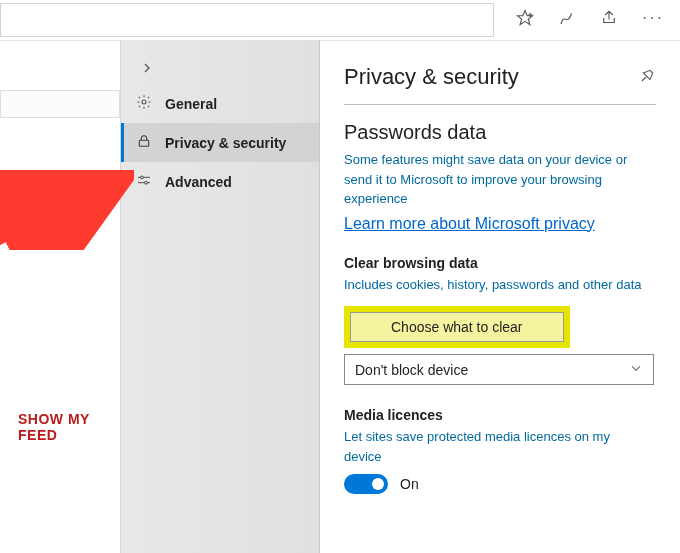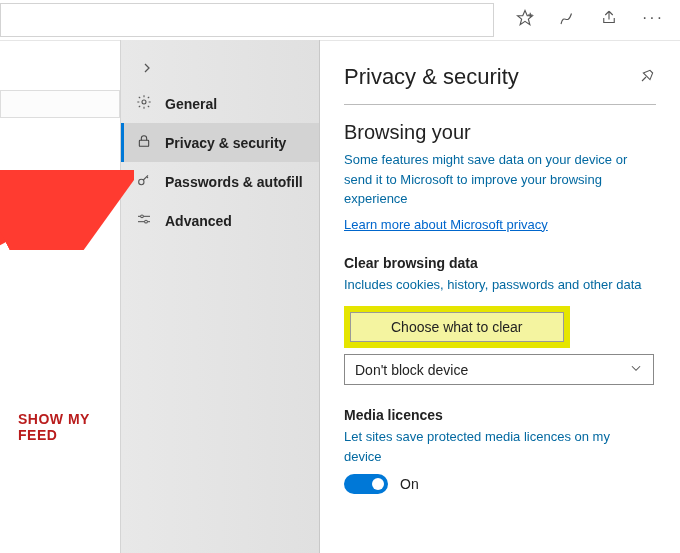--- a/index.html
+++ b/index.html
@@ -139,21 +139,21 @@
   }
   .details .body-text {
     font-size: 13px;
     color: #0369a1;
     line-height: 1.5;
     margin: 0 8px 6px 0;
   }
   .link {
     color: #0066cc;
     text-decoration: underline;
-    font-size: 13px;
+    font-size: 16px;
   }
 
   .sub-head {
     font-size: 14px;
     font-weight: 600;
     margin: 22px 0 4px 0;
   }
 
   .clear-btn {
     display: inline-block;
@@ -275,29 +275,20 @@
     <div class="nav-item active">
       <span class="nav-icon">
         <svg width="16" height="16" viewBox="0 0 24 24" fill="none" stroke="#444" stroke-width="1.6">
             <rect x="5" y="11" width="14" height="9" rx="1"></rect>
             <path d="M8 11V8a4 4 0 0 1 8 0v3"></path>
           </svg>
       </span>
       <span>Privacy &amp; security</span>
     </div>
 
-    <div class="nav-item">
-      <span class="nav-icon">
-        <svg width="16" height="16" viewBox="0 0 24 24" fill="none" stroke="#555" stroke-width="1.6">
-            <circle cx="8" cy="15" r="4"></circle>
-            <path d="M11 12l7-7M16 7l2 2"></path>
-          </svg>
-      </span>
-      <span>Passwords &amp; autofill</span>
-    </div>
 
     <div class="nav-item">
       <span class="nav-icon">
         <svg width="16" height="16" viewBox="0 0 24 24" fill="none" stroke="#555" stroke-width="1.6">
             <line x1="3" y1="8" x2="21" y2="8"></line>
             <circle cx="9" cy="8" r="2" fill="#fff"></circle>
             <line x1="3" y1="16" x2="21" y2="16"></line>
             <circle cx="15" cy="16" r="2" fill="#fff"></circle>
           </svg>
       </span>
@@ -310,21 +301,21 @@
     <div class="details-header">
       <h1>Privacy &amp; security</h1>
       <span>
         <svg width="16" height="16" viewBox="0 0 24 24" fill="none" stroke="#555" stroke-width="1.6">
             <path d="M5 9l10-4 4 4-4 10z"></path>
             <line x1="9" y1="15" x2="3" y2="21"></line>
           </svg>
       </span>
     </div>
 
-    <h2>Browsing your</h2>
+    <h2>Passwords data</h2>
     <p class="body-text">Some features might save data on your device or send it to Microsoft to improve your browsing experience</p>
     <a class="link" href="#">Learn more about Microsoft privacy</a>
 
     <div class="sub-head">Clear browsing data</div>
     <p class="body-text">Includes cookies, history, passwords and other data</p>
 
     <span class="highlight">
       <span class="clear-btn">Choose what to clear</span>
     </span>
 

